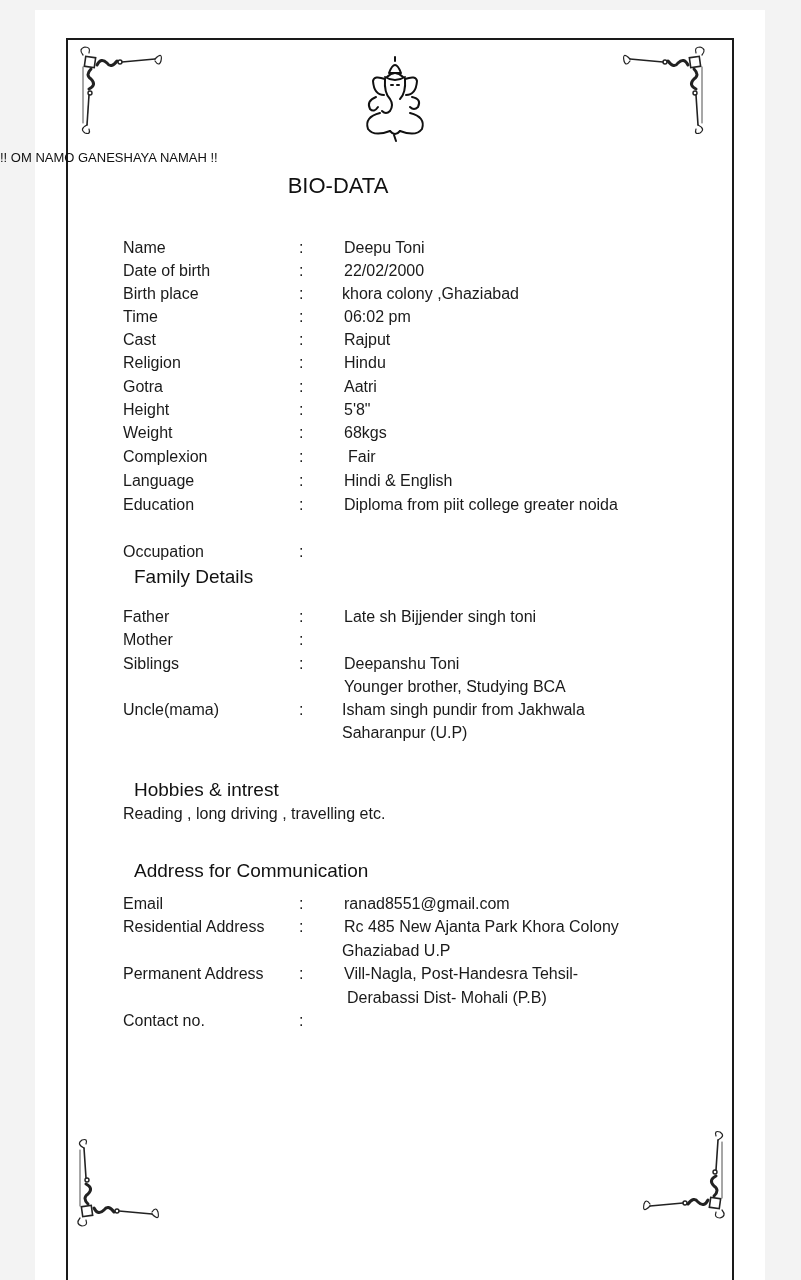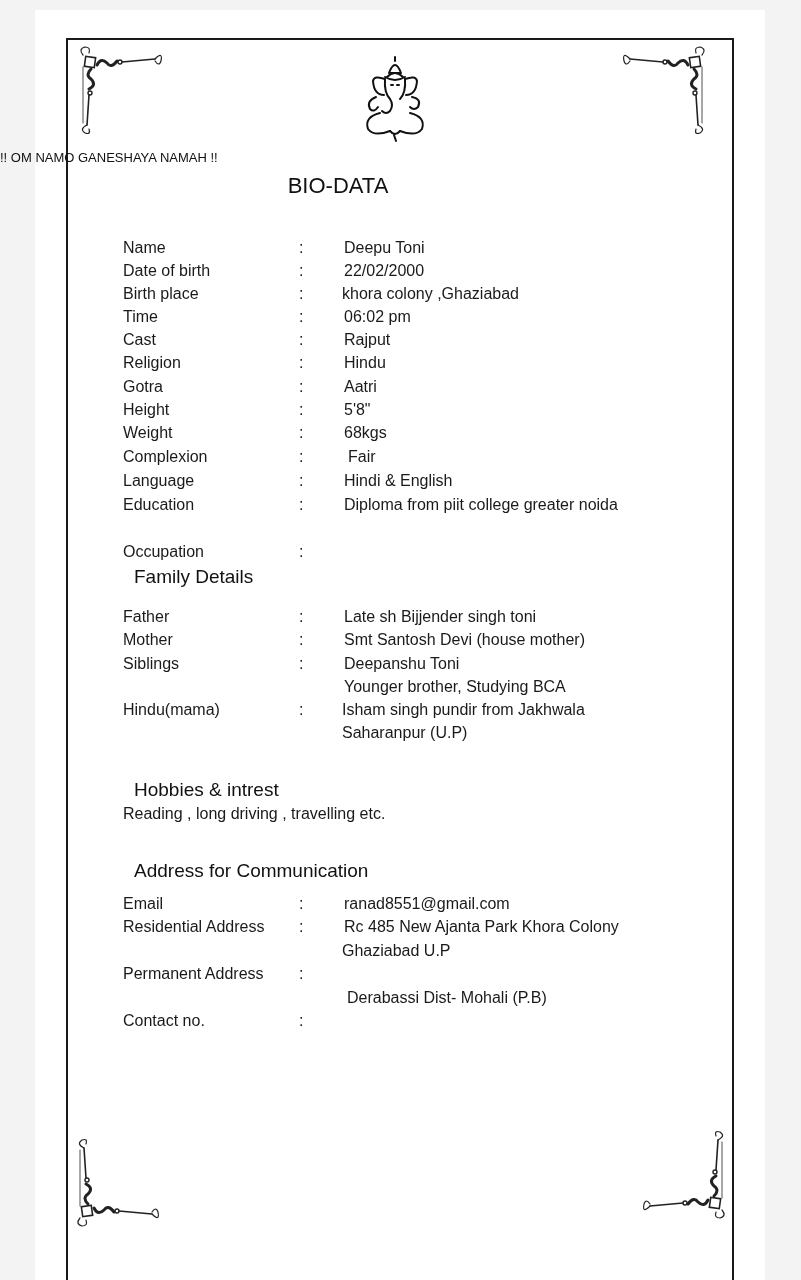--- a/index.html
+++ b/index.html
@@ -208,30 +208,29 @@
 <div class="heading" style="top:566px">Family Details</div>
 <div>
   <div class="row" style="top:605px">
     <span class="lbl">Father</span>
     <span class="sep">:</span>
     <span class="val">Late sh Bijjender singh toni</span>
   </div>
   <div class="row" style="top:628px">
     <span class="lbl">Mother</span>
     <span class="sep">:</span>
-    <span class="val">Smt Santosh Devi (house mother)</span>
   </div>
   <div class="row" style="top:652px">
     <span class="lbl">Siblings</span>
     <span class="sep">:</span>
     <span class="val">Deepanshu Toni</span>
   </div>
   <div class="cont" style="top:675px">Younger brother, Studying BCA</div>
   <div class="row" style="top:698px">
-    <span class="lbl">Hindu(mama)</span>
+    <span class="lbl">Uncle(mama)</span>
     <span class="sep">:</span>
     <span class="val" style="left:219px">Isham singh pundir from Jakhwala</span>
   </div>
   <div class="cont" style="top:721px; left:342px">Saharanpur (U.P)</div>
 </div>
 
 <div class="heading" style="top:779px">Hobbies &amp; intrest</div>
 <div class="plain" style="top:805px">Reading , long driving , travelling etc.</div>
 
 <div class="heading" style="top:860px">Address for Communication</div>
@@ -243,19 +242,20 @@
   </div>
   <div class="row" style="top:915px">
     <span class="lbl">Residential Address</span>
     <span class="sep">:</span>
     <span class="val">Rc 485 New Ajanta Park Khora Colony</span>
   </div>
   <div class="cont" style="top:939px; left:342px">Ghaziabad U.P</div>
   <div class="row" style="top:962px">
     <span class="lbl">Permanent Address</span>
     <span class="sep">:</span>
+    <span class="val">Vill-Nagla, Post-Handesra Tehsil-</span>
   </div>
   <div class="cont" style="top:986px; left:347px">Derabassi Dist- Mohali (P.B)</div>
   <div class="row" style="top:1009px">
     <span class="lbl">Contact no.</span>
     <span class="sep">:</span>
   </div>
 </div>
 
 </body></html>

